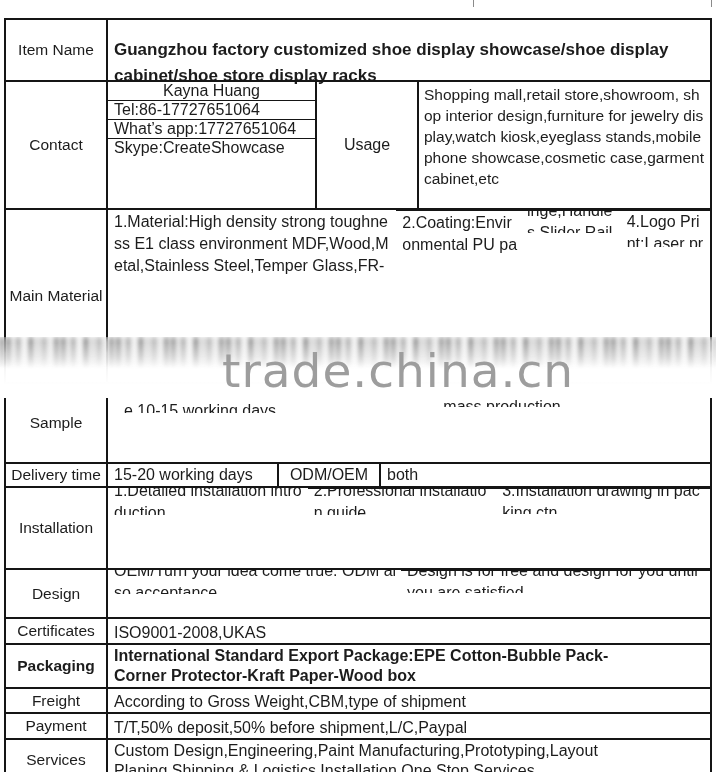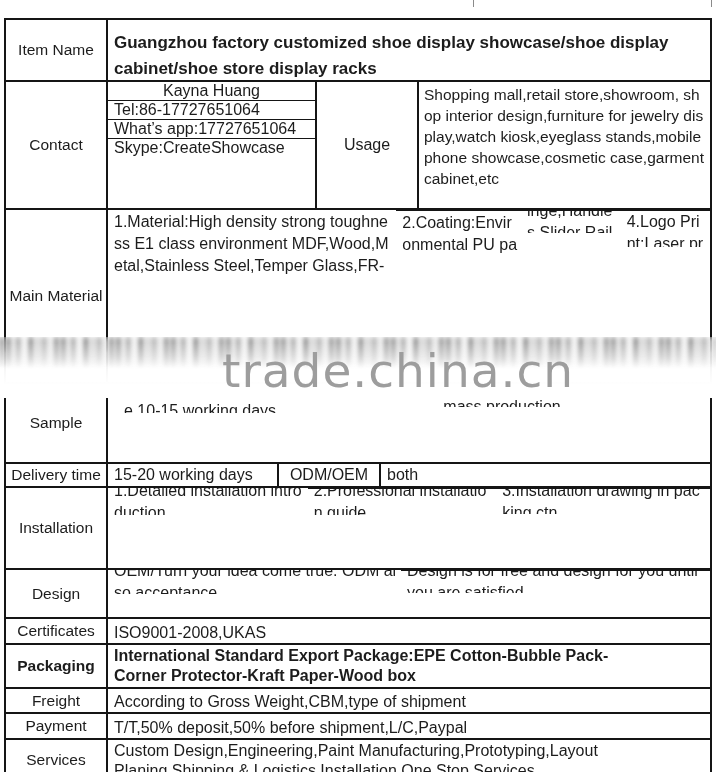--- a/index.html
+++ b/index.html
@@ -12,21 +12,21 @@
   .row{display:flex;box-sizing:border-box;border-top:2px solid #151515;flex-shrink:0;}
   .row:first-child{border-top:none;}
   .lbl{width:102px;flex-shrink:0;border-right:2px solid #151515;box-sizing:border-box;
        display:flex;align-items:center;justify-content:center;text-align:center;
        font-size:15.5px;white-space:nowrap;overflow:hidden;}
   .val{flex:1;box-sizing:border-box;font-size:16px;line-height:21px;
        padding:2px 4px 0 6px;word-break:break-all;}
   .one-line{display:flex;align-items:center;padding-top:2px;}
   
   .r-item{height:60px;}
-  .title{font-weight:bold;font-size:17px;line-height:26px;padding-top:10px;word-break:normal;}
+  .title{font-weight:bold;font-size:17px;line-height:26px;padding-top:17px;word-break:normal;}
   
   .r-contact{height:128px;}
   .c-col{width:209px;flex-shrink:0;border-right:2px solid #151515;box-sizing:border-box;
          display:flex;flex-direction:column;}
   .c-sub{box-sizing:border-box;font-size:16px;display:flex;align-items:center;
          padding-left:6px;border-top:1px solid #151515;}
   .c-sub:first-child{border-top:none;}
   .c-name{justify-content:center;padding-left:0;}
   .u-lbl{width:102px;flex-shrink:0;border-right:2px solid #151515;box-sizing:border-box;
          display:flex;align-items:center;justify-content:center;font-size:16px;}

